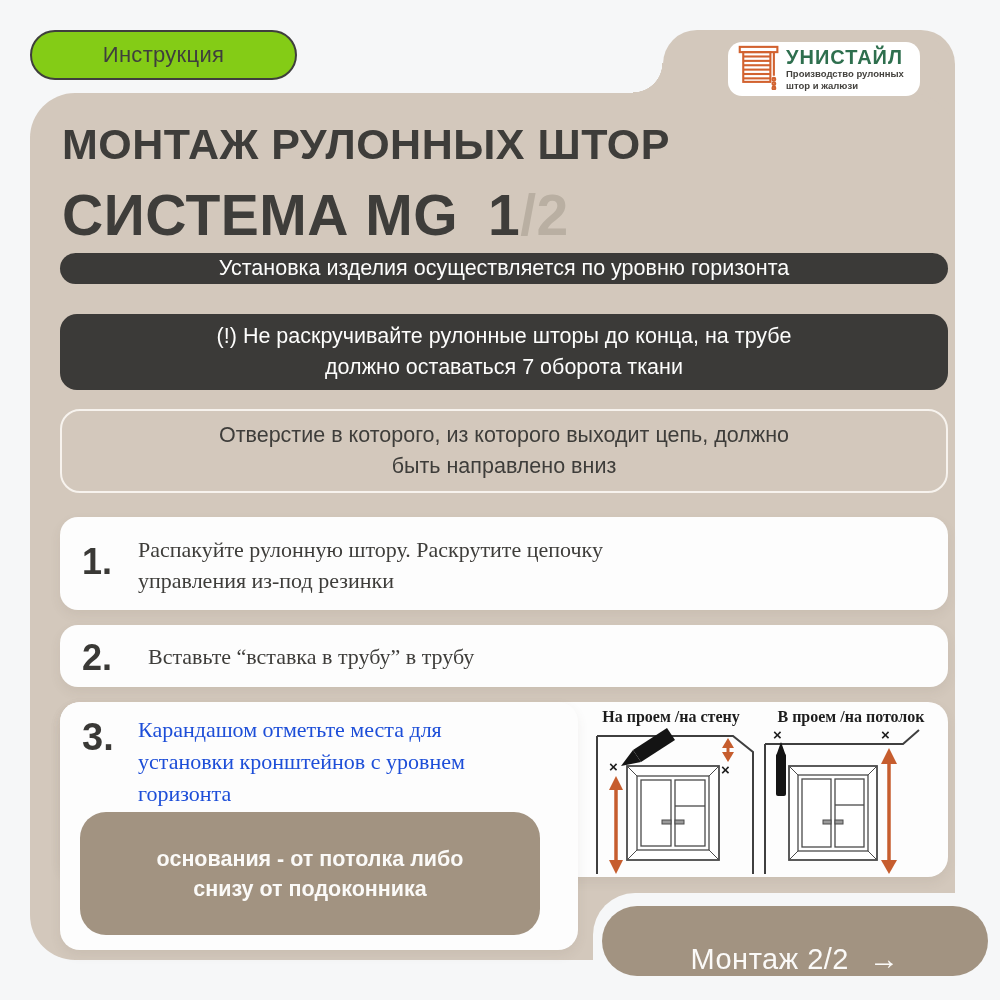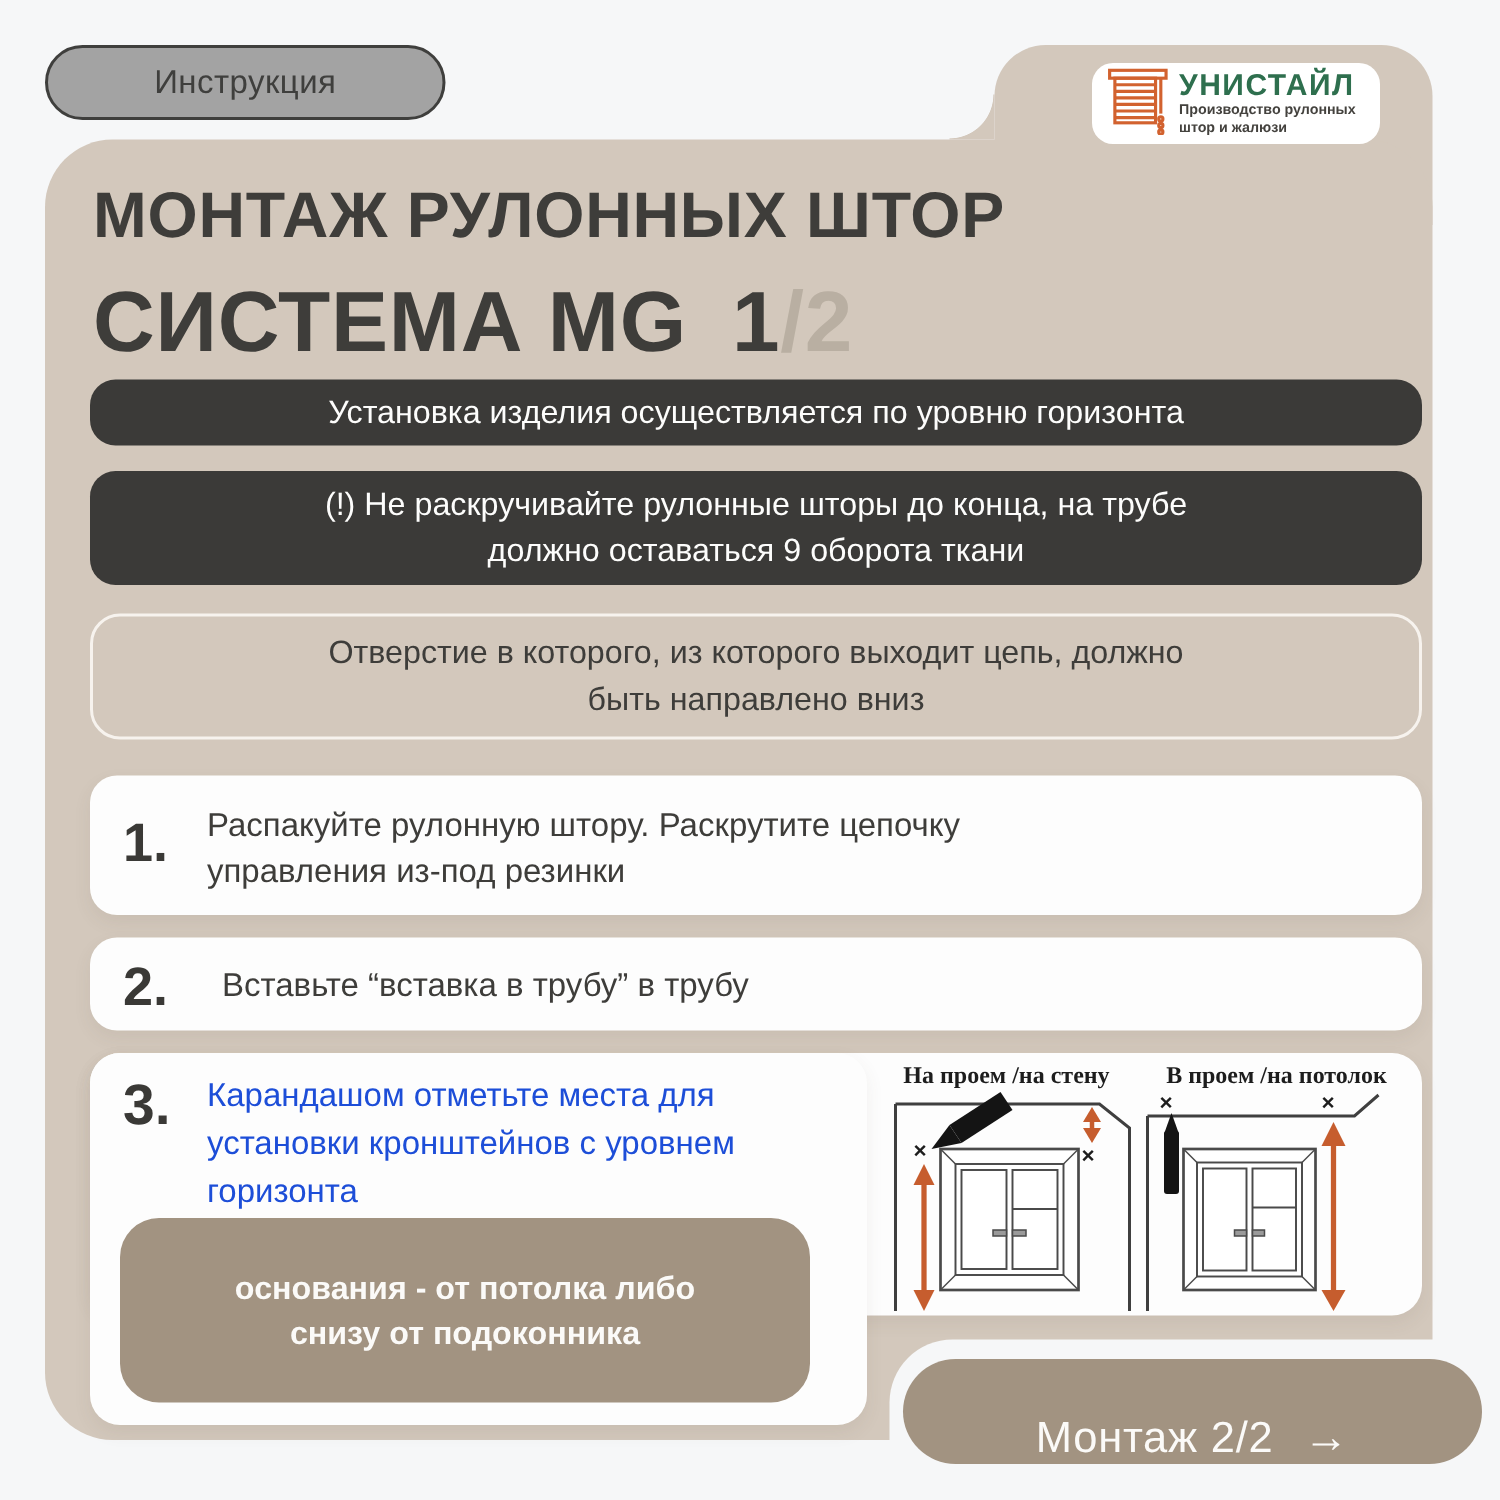--- a/index.html
+++ b/index.html
@@ -7,21 +7,21 @@
     width:1000px;height:1000px;position:relative;overflow:hidden;
     background:#f6f7f8;
     font-family:"Liberation Sans","DejaVu Sans",sans-serif;
     -webkit-font-smoothing:antialiased;
   }
   .abs{position:absolute;}
 
   
   .badge{
     left:30px;top:30px;width:263px;height:46px;
-    background:#a3a3a3;border:2px solid #3f3f3d;border-radius:25px;
+    background:#84cc16;border:2px solid #3f3f3d;border-radius:25px;
     display:flex;align-items:center;justify-content:center;
     font-size:22px;color:#3f3f3d;letter-spacing:.3px;
   }
 
   
   .tab{
     left:663px;top:30px;width:292px;height:120px;
     background:#d3c8bc;border-radius:34px 34px 0 0;
   }
   .tab-fillet{
@@ -58,21 +58,21 @@
   }
   .title-pagenum{margin-left:30px;}
   .title-pagerest{color:#b9afa2;}
 
   
   .banner{
     left:60px;width:888px;background:#3b3a38;border-radius:17px;
     display:flex;flex-direction:column;align-items:center;justify-content:center;
     color:#fdfdfc;font-size:21.5px;line-height:31px;text-align:center;
   }
-  .banner1{top:253px;height:44px;}
+  .banner1{top:253px;height:31px;}
   .banner2{top:314px;height:76px;}
 
   
   .outline-note{
     left:60px;top:409px;width:888px;height:84px;
     border:2px solid #f7f3ee;border-radius:20px;box-sizing:border-box;
     display:flex;flex-direction:column;align-items:center;justify-content:center;
     color:#3e3d3a;font-size:21.5px;line-height:31px;text-align:center;
   }
 
@@ -82,21 +82,21 @@
     box-shadow:0 5px 12px rgba(90,80,70,.08);
   }
   .step1{top:517px;height:93px;}
   .step2{top:625px;height:62px;}
   .step3a{top:702px;height:175px;border-radius:20px;}
   .step3b{top:702px;width:518px;height:248px;border-radius:20px;}
   .step-num{
     position:absolute;left:22px;font-size:36px;font-weight:bold;color:#3a3936;
   }
   .step-text{
-    position:absolute;color:#3e3d3a;font-size:22px;line-height:31px;
+    position:absolute;color:#3e3d3a;font-size:22px;line-height:31px;font-family:Liberation Serif, serif;
   }
   .step1 .step-num{top:24px;}
   .step1 .step-text{left:78px;top:17px;}
   .step2 .step-num{top:12px;}
   .step2 .step-text{left:78px;top:16px;margin-left:10px;}
   .num3{left:82px;top:716px;font-size:38px;font-weight:bold;color:#3a3936;z-index:4;}
   .text3{left:138px;top:714px;font-size:22px;line-height:32px;color:#1d4ed8;z-index:4;}
 
   
   .tan-note{
@@ -163,21 +163,21 @@
 <div class="abs title-l1">МОНТАЖ РУЛОННЫХ ШТОР</div>
 <div class="abs title-l2">
   <span>СИСТЕМА MG</span><span class="title-pagenum">1</span><span class="title-pagerest">/2</span>
 </div>
 
 <div class="abs banner banner1">
   <div>Установка изделия осуществляется по уровню горизонта</div>
 </div>
 <div class="abs banner banner2">
   <div>(!) Не раскручивайте рулонные шторы до конца, на трубе</div>
-  <div>должно оставаться 9 оборота ткани</div>
+  <div>должно оставаться 7 оборота ткани</div>
 </div>
 
 <div class="abs outline-note">
   <div>Отверстие в которого, из которого выходит цепь, должно</div>
   <div>быть направлено вниз</div>
 </div>
 
 <div class="abs step step1">
   <div class="step-num">1.</div>
   <div class="step-text">

